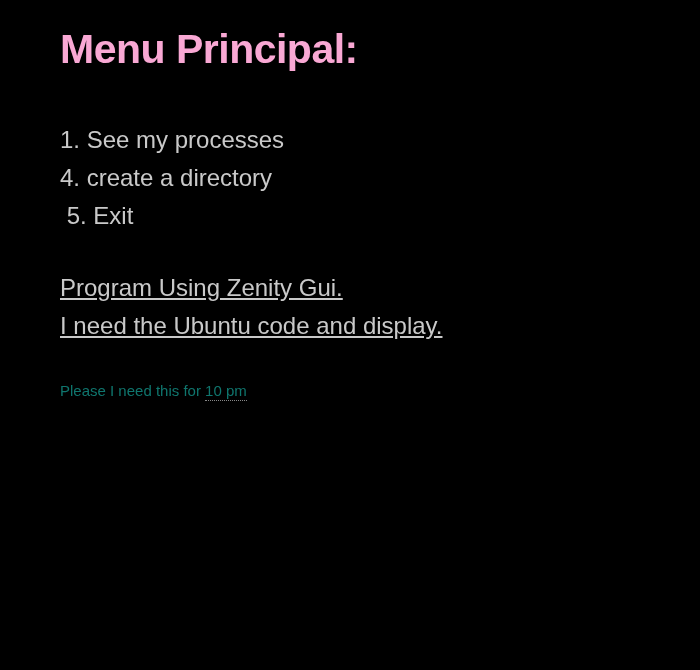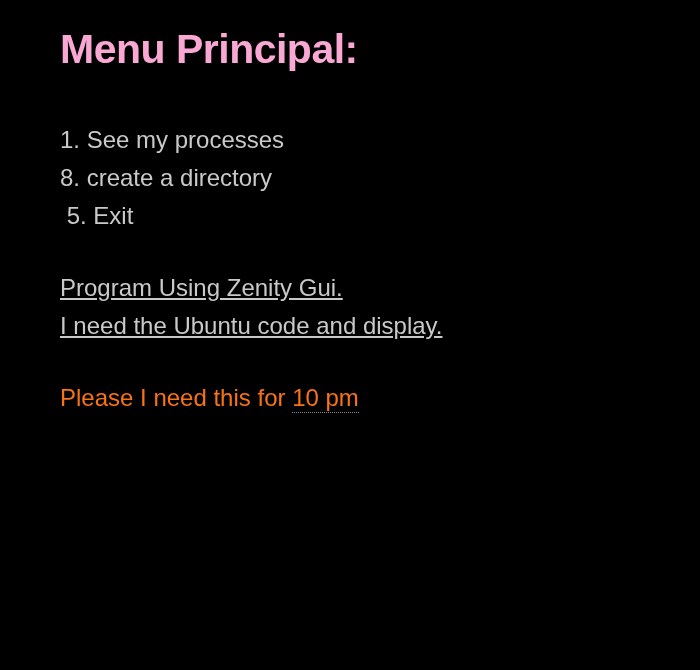--- a/index.html
+++ b/index.html
@@ -33,37 +33,37 @@
       white-space: pre;
     }
     .para {
       font-size: 24px;
       line-height: 1.58;
       color: #c9c9c9;
       margin-bottom: 34px;
       text-decoration: underline;
     }
     .deadline {
-      font-size: 24px;
+      font-size: 15px;
       line-height: 1.58;
-      color: #f97316;
+      color: #0f766e;
     }
     .underlined {
       border-bottom: 1px dotted #888;
       padding-bottom: 1px;
     }
   </style>
 </head>
 <body>
 
 <h1 class="title">Menu Principal:</h1>
 
 <div class="menu-list">
   <div class="menu-item">1. See my processes</div>
-  <div class="menu-item">8. create a directory</div>
+  <div class="menu-item">4. create a directory</div>
   <div class="menu-item"> 5. Exit</div>
 </div>
 
 <div class="para">
   <div>Program Using Zenity Gui.</div>
   <div>I need the Ubuntu code and display.</div>
 </div>
 
 <div class="deadline">
   <span>Please I need this for </span><span class="underlined">10 pm</span>

